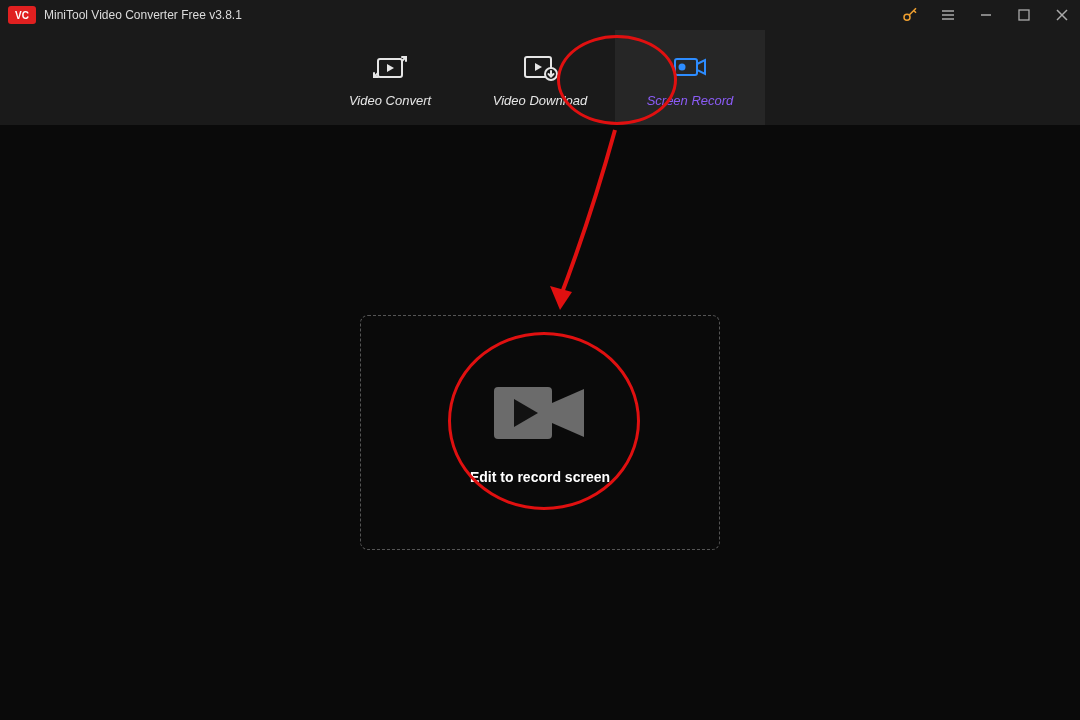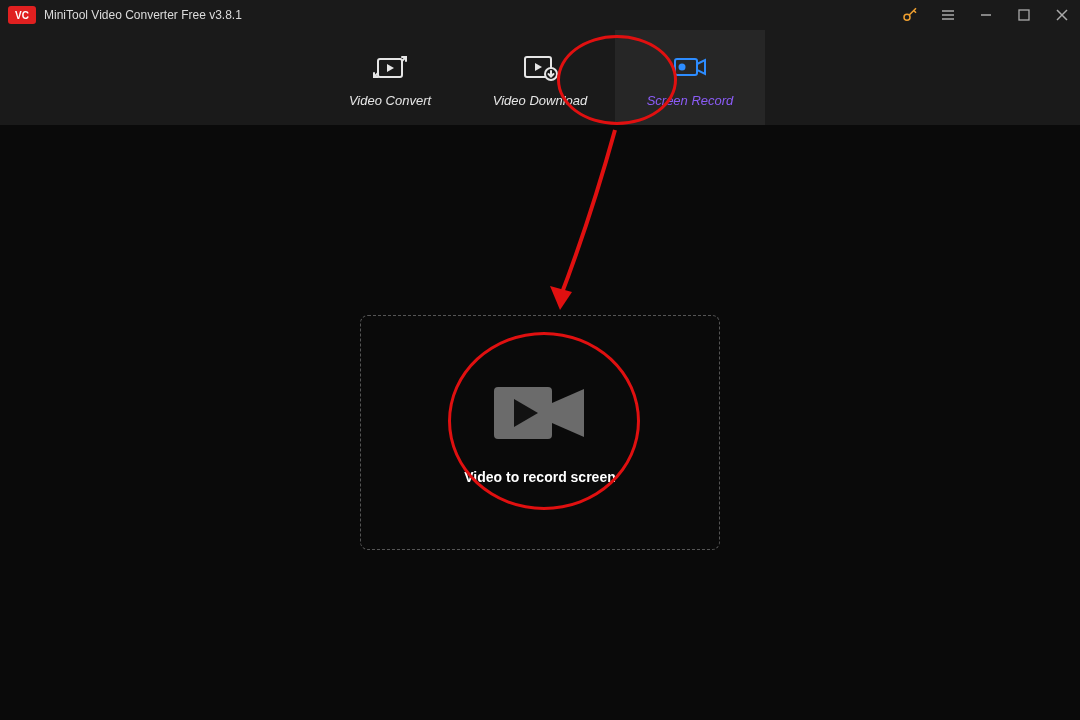--- a/index.html
+++ b/index.html
@@ -211,21 +211,21 @@
 
 <div class="content">
   <div class="record-area">
     <div class="record-icon">
       <svg width="100" height="64" viewBox="0 0 100 64">
         <rect x="4" y="6" width="58" height="52" rx="4" fill="#6b6b6b"></rect>
         <polygon points="62,22 94,8 94,56 62,42" fill="#6b6b6b"></polygon>
         <polygon points="24,18 24,46 48,32" fill="#121212"></polygon>
       </svg>
     </div>
-    <div class="record-label">Video to record screen</div>
+    <div class="record-label">Edit to record screen</div>
   </div>
 </div>
 
 <div class="annotation-ellipse" style="left:557px; top:35px; width:120px; height:90px;"></div>
 
 <div class="annotation-ellipse" style="left:448px; top:332px; width:192px; height:178px;"></div>
 
 <svg class="annotation-arrow" style="left:540px; top:120px;" width="120" height="200" viewBox="0 0 120 200">
   <path d="M75 10 Q 50 100 20 178" stroke="#e01010" stroke-width="4" fill="none"></path>
   <polygon points="20,190 10,166 32,172" fill="#e01010"></polygon>

